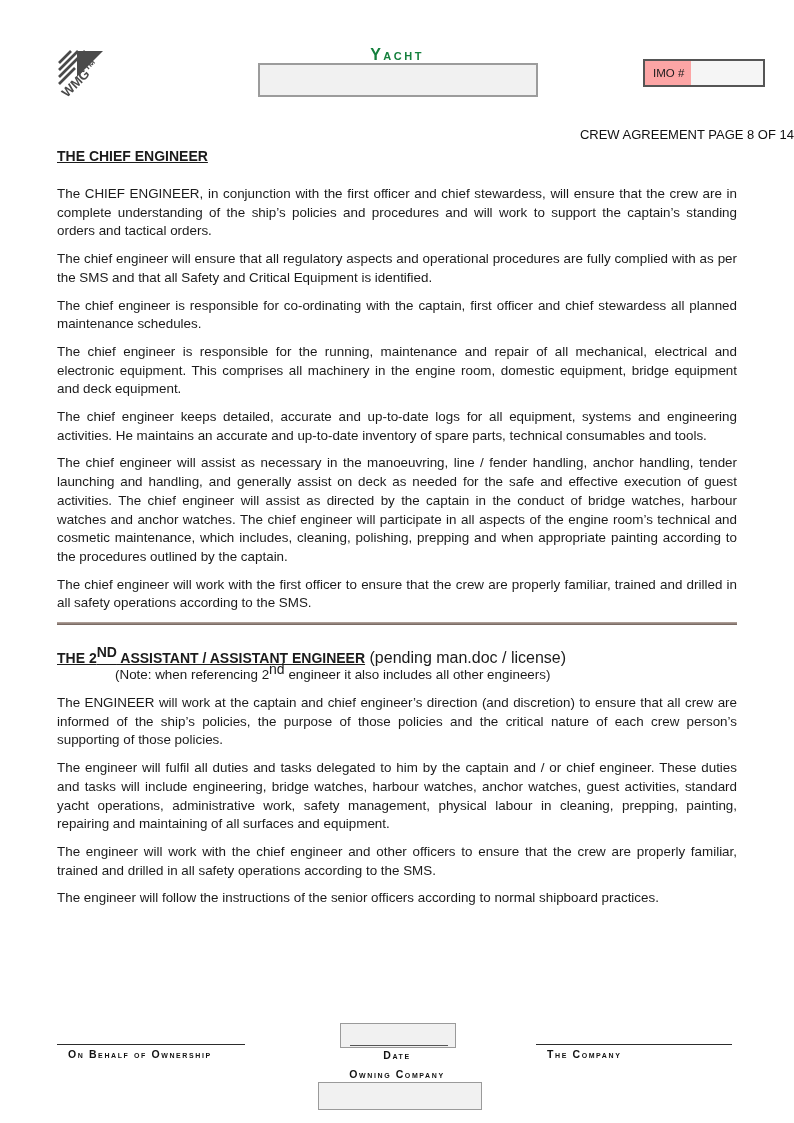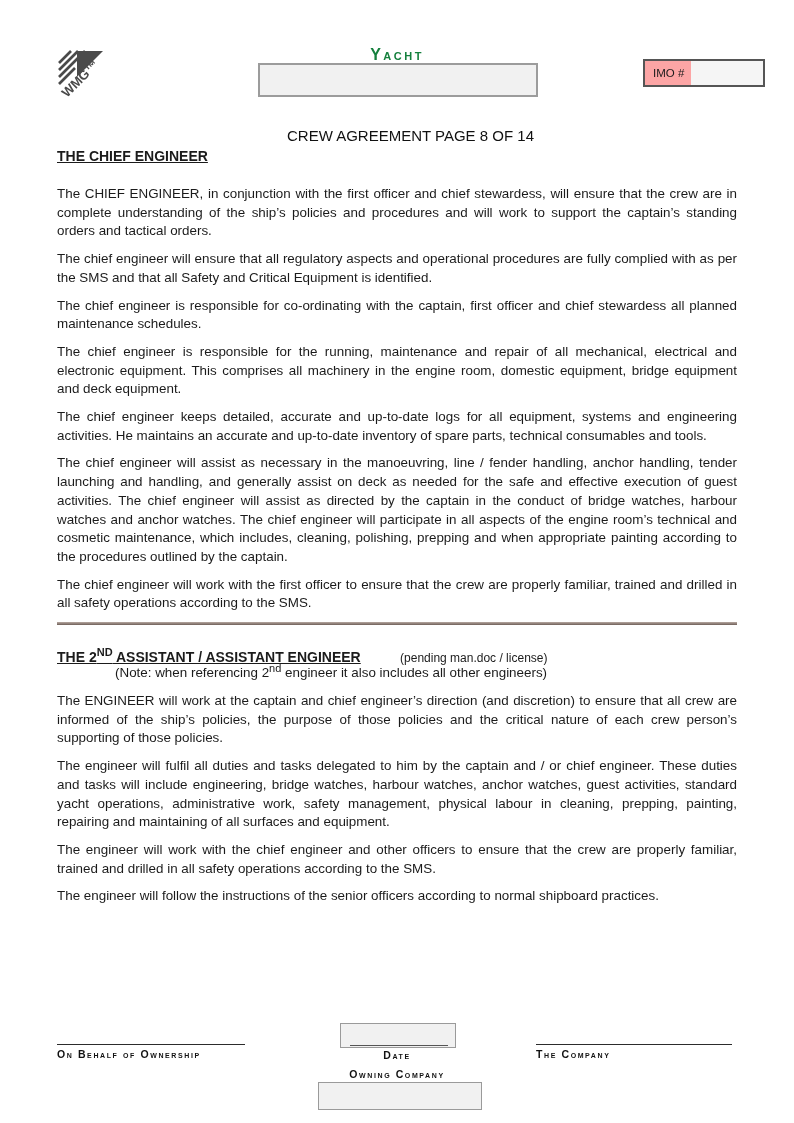--- a/index.html
+++ b/index.html
@@ -30,21 +30,21 @@
     position:absolute; left:643px; top:59px;
     width:118px; height:24px;
     border:2px solid #555; background:#fca5a5;
     display:flex; align-items:center;
   }
   .imo-label { font-size:11.5px; margin-left:8px; white-space:nowrap; }
   .imo-field { flex:1; align-self:stretch; background:#f5f5f5; margin-left:7px; }
 
   .crew-line {
     position:absolute; left:0; right:0; top:127px;
-    text-align:center; font-size:15px; color:#111;padding-left:27px;
+    text-align:right; font-size:13px; color:#111;padding-left:27px;
   }
 
   
   .content {
     position:absolute; left:57px; top:148px; width:680px;
   }
   .h1 {
     font-size:14px; font-weight:bold; text-decoration:underline;
     margin:0 0 21px 0;
   }
@@ -52,34 +52,34 @@
     font-size:13.4px; line-height:18.7px; text-align:justify;
     margin:0 0 9px 0;
   }
   .divider {
     height:3px; margin:8px 0 24px 0;
     background:linear-gradient(#b7a9a2, #6f5f58);
   }
   .h2-line { font-size:13.4px; margin:0 0 0 0; }
   .h2-strong { font-size:14px; font-weight:bold; text-decoration:underline; }
   .h2-strong sup, .note sup {
-    font-size:11px; vertical-align:super; line-height:0;
+    font-size:14px; vertical-align:super; line-height:0;
   }
-  .h2-suffix { font-size:12px;padding-left:36px; }
+  .h2-suffix { font-size:16px; }
   .note { font-size:13.4px; margin:0 0 12px 0; padding-left:58px; }
 
   
   .cop {
     font-variant:small-caps; font-weight:bold;
     letter-spacing:1.6px; font-size:10.5px; color:#111;
   }
   .sig-left  { position:absolute; left:57px;  top:1031px; width:188px; }
   .sig-right { position:absolute; left:536px; top:1031px; width:196px; }
   .sigline { border-bottom:1.5px solid #2c2c2c; height:13px; }
-  .siglabel { margin-top:3px; }
+  .siglabel { margin-top:3px;margin-left:11px; }
 
   .date-box {
     position:absolute; left:340px; top:1023px;
     width:114px; height:23px;
     background:#f1f1f1; border:1px solid #9a9a9a;
   }
   .date-line {
     position:absolute; left:350px; top:1032px; width:98px;
     border-bottom:1.5px solid #555; height:13px;
   }

